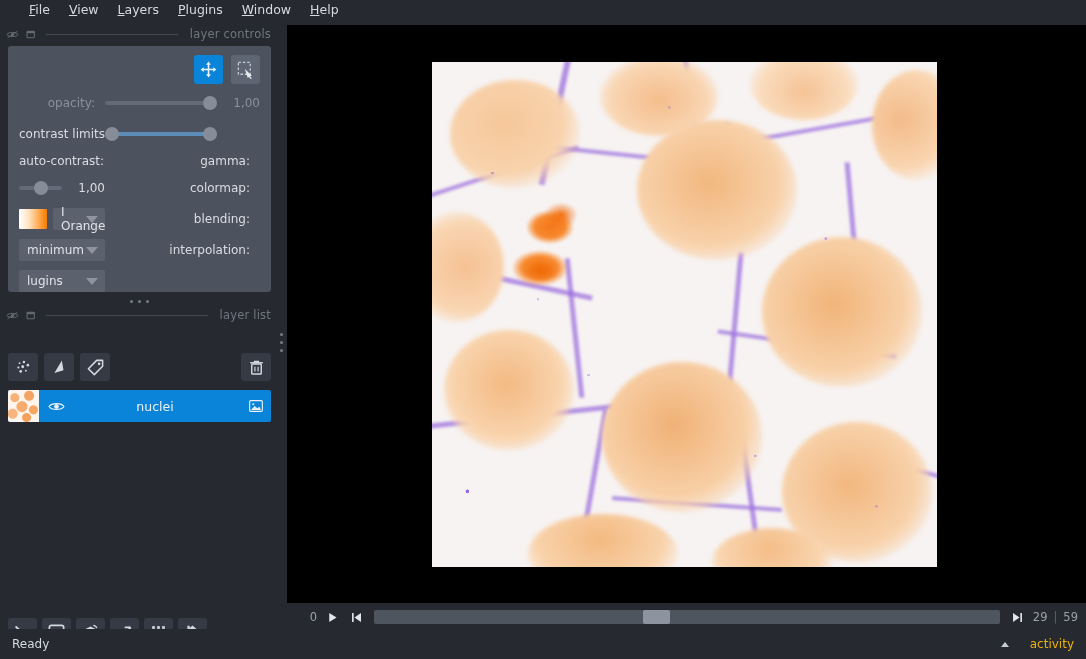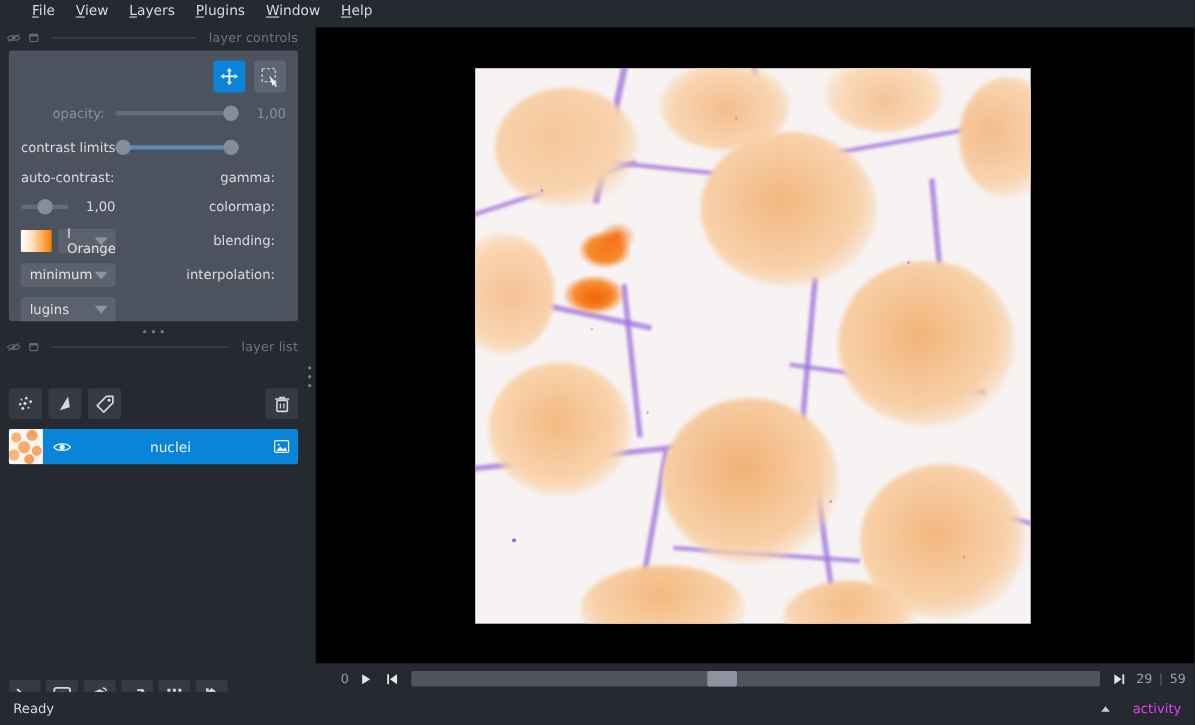--- a/index.html
+++ b/index.html
@@ -216,21 +216,21 @@
 
   
   #statusbar {
     position: absolute; left: 0; bottom: 0; width: 1086px; height: 30px;
     display: flex; align-items: center; padding: 0 12px;
     background: #262930;
   }
   #status-text { font-size: 12px; color: #d4d9e0; }
   #activity-btn {
     margin-left: auto; display: flex; align-items: center; gap: 21px;
-    font-size: 12px; color: #d946ef; cursor: pointer;
+    font-size: 12px; color: #eab308; cursor: pointer;
   }
   .caret-up {
     width: 0; height: 0; border-left: 4px solid transparent;
     border-right: 4px solid transparent; border-bottom: 5px solid #c6ccd4;
   }
 </style>
 </head>
 <body>
 
 <div id="app">

